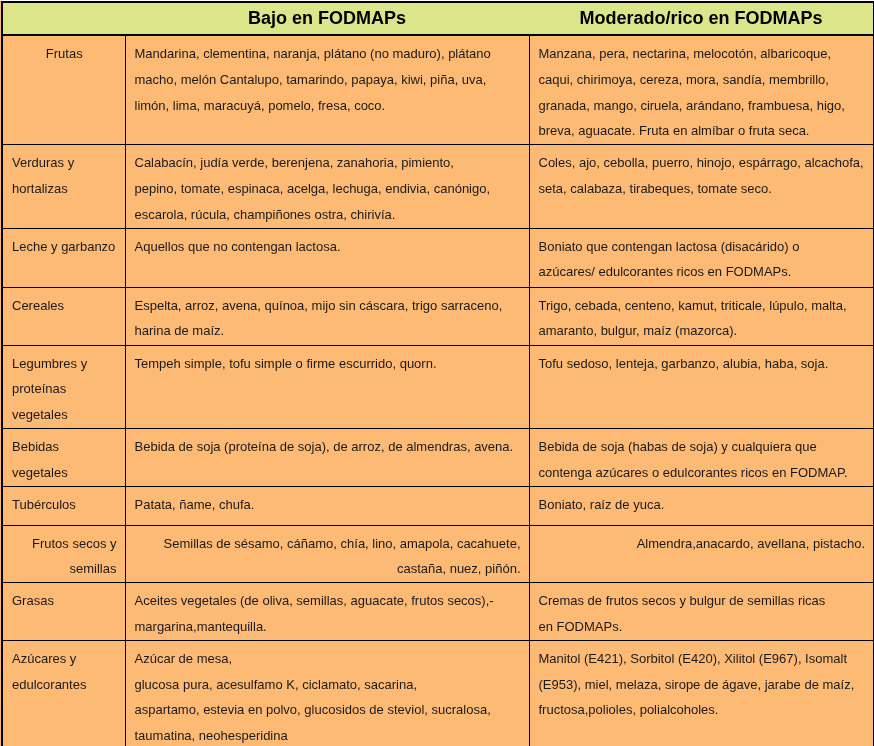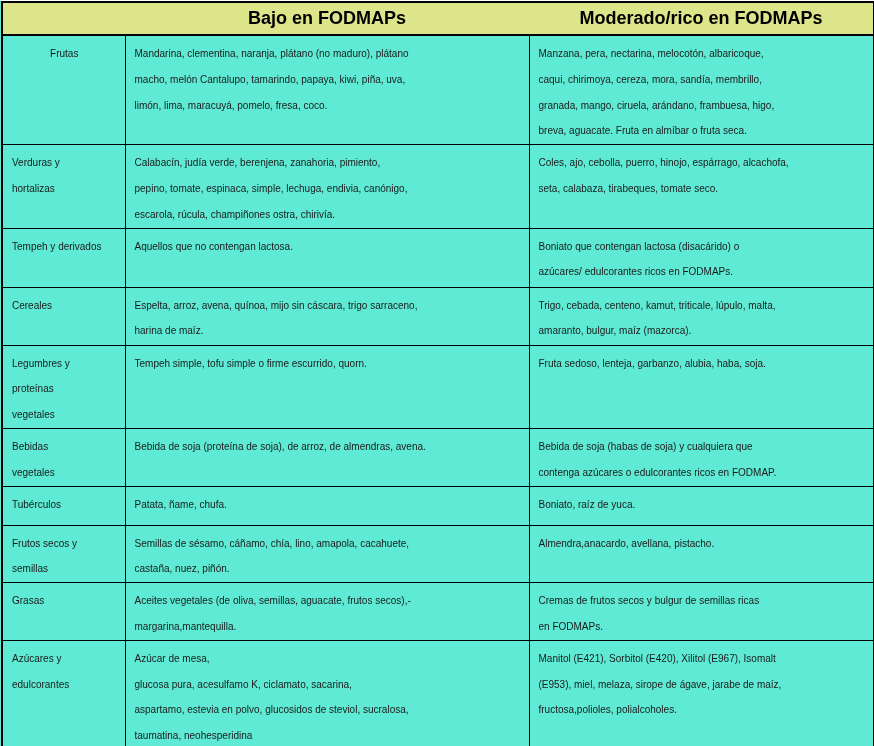--- a/index.html
+++ b/index.html
@@ -5,21 +5,21 @@
   html, body {
     margin: 0;
     padding: 0;
     background: #ffffff;
     font-family: "Liberation Sans", sans-serif;
   }
   .page {
     width: 874px;
     height: 746px;
     box-sizing: border-box;
-    background: #5eead4;
+    background: #fdba74;
   }
   table.fodmap {
     border-collapse: collapse;
     width: 872px;
     table-layout: fixed;
     margin: 1px;
     border: 2px solid #000000;
     color: #1b1b1b;
   }
   table.fodmap th {
@@ -30,34 +30,34 @@
     font-size: 18px;
     font-weight: bold;
     color: #000000;
     text-align: center;
     padding: 0;
   }
   table.fodmap td {
     border: 1px solid #000000;
     vertical-align: top;
     padding: 5px 8px 0 9px;
-    font-size: 10px;
+    font-size: 13px;
     line-height: 25.8px;
     white-space: pre-line;
     overflow: hidden;
   }
   
   tbody tr:nth-child(1)  { height: 101px; }
   tbody tr:nth-child(2)  { height: 77px; }
   tbody tr:nth-child(3)  { height: 59px; }
   tbody tr:nth-child(4)  { height: 58px; margin-top: 29px; }
   tbody tr:nth-child(5)  { height: 80px; }
   tbody tr:nth-child(6)  { height: 56px; }
   tbody tr:nth-child(7)  { height: 39px; }
-  tbody tr:nth-child(8)  { height: 52px; }
+  tbody tr:nth-child(8)  { height: 52px; text-align: right; }
   tbody tr:nth-child(9)  { height: 50px; padding-left: 16px; }
   tbody tr:nth-child(10) { height: 137px; }
   
   tbody tr:nth-child(1) td:nth-child(1) { text-align: center; }
 </style>
 </head>
 <body>
 
 <div class="page">
   <table class="fodmap">
@@ -81,44 +81,44 @@
 limón, lima, maracuyá, pomelo, fresa, coco.</td>
         <td>Manzana, pera, nectarina, melocotón, albaricoque,
 caqui, chirimoya, cereza, mora, sandía, membrillo,
 granada, mango, ciruela, arándano, frambuesa, higo,
 breva, aguacate. Fruta en almíbar o fruta seca.</td>
       </tr>
       <tr>
         <td>Verduras y
 hortalizas</td>
         <td>Calabacín, judía verde, berenjena, zanahoria, pimiento,
-pepino, tomate, espinaca, simple, lechuga, endivia, canónigo,
+pepino, tomate, espinaca, acelga, lechuga, endivia, canónigo,
 escarola, rúcula, champiñones ostra, chirivía.</td>
         <td>Coles, ajo, cebolla, puerro, hinojo, espárrago, alcachofa,
 seta, calabaza, tirabeques, tomate seco.</td>
       </tr>
       <tr>
-        <td>Tempeh y derivados</td>
+        <td>Leche y garbanzo</td>
         <td>Aquellos que no contengan lactosa.</td>
         <td>Boniato que contengan lactosa (disacárido) o
 azúcares/ edulcorantes ricos en FODMAPs.</td>
       </tr>
       <tr>
         <td>Cereales</td>
         <td>Espelta, arroz, avena, quínoa, mijo sin cáscara, trigo sarraceno,
 harina de maíz.</td>
         <td>Trigo, cebada, centeno, kamut, triticale, lúpulo, malta,
 amaranto, bulgur, maíz (mazorca).</td>
       </tr>
       <tr>
         <td>Legumbres y
 proteínas
 vegetales</td>
         <td>Tempeh simple, tofu simple o firme escurrido, quorn.</td>
-        <td>Fruta sedoso, lenteja, garbanzo, alubia, haba, soja.</td>
+        <td>Tofu sedoso, lenteja, garbanzo, alubia, haba, soja.</td>
       </tr>
       <tr>
         <td>Bebidas
 vegetales</td>
         <td>Bebida de soja (proteína de soja), de arroz, de almendras, avena.</td>
         <td>Bebida de soja (habas de soja) y cualquiera que
 contenga azúcares o edulcorantes ricos en FODMAP.</td>
       </tr>
       <tr>
         <td>Tubérculos</td>

